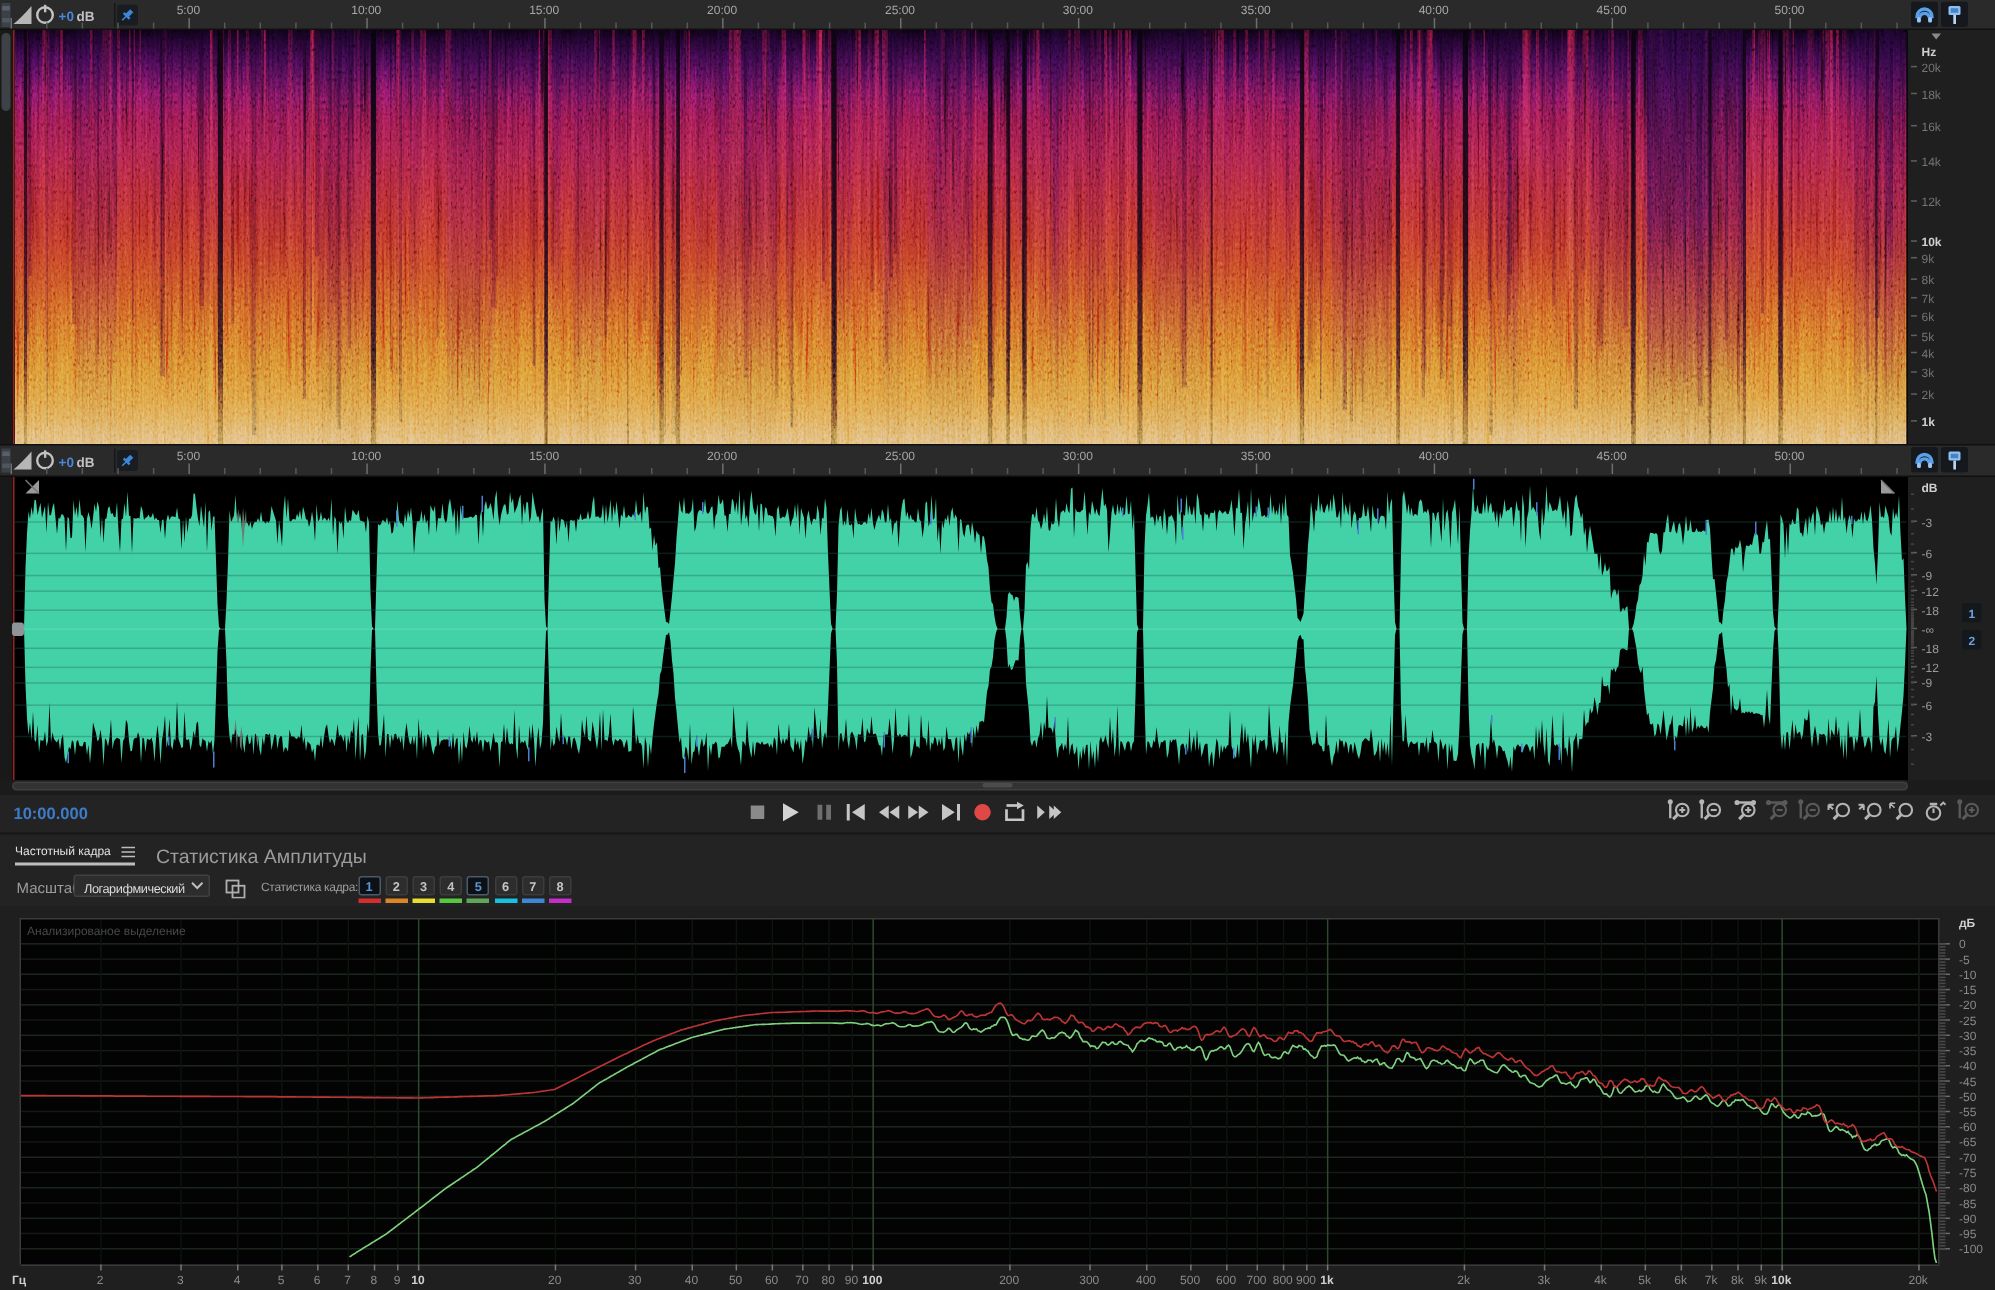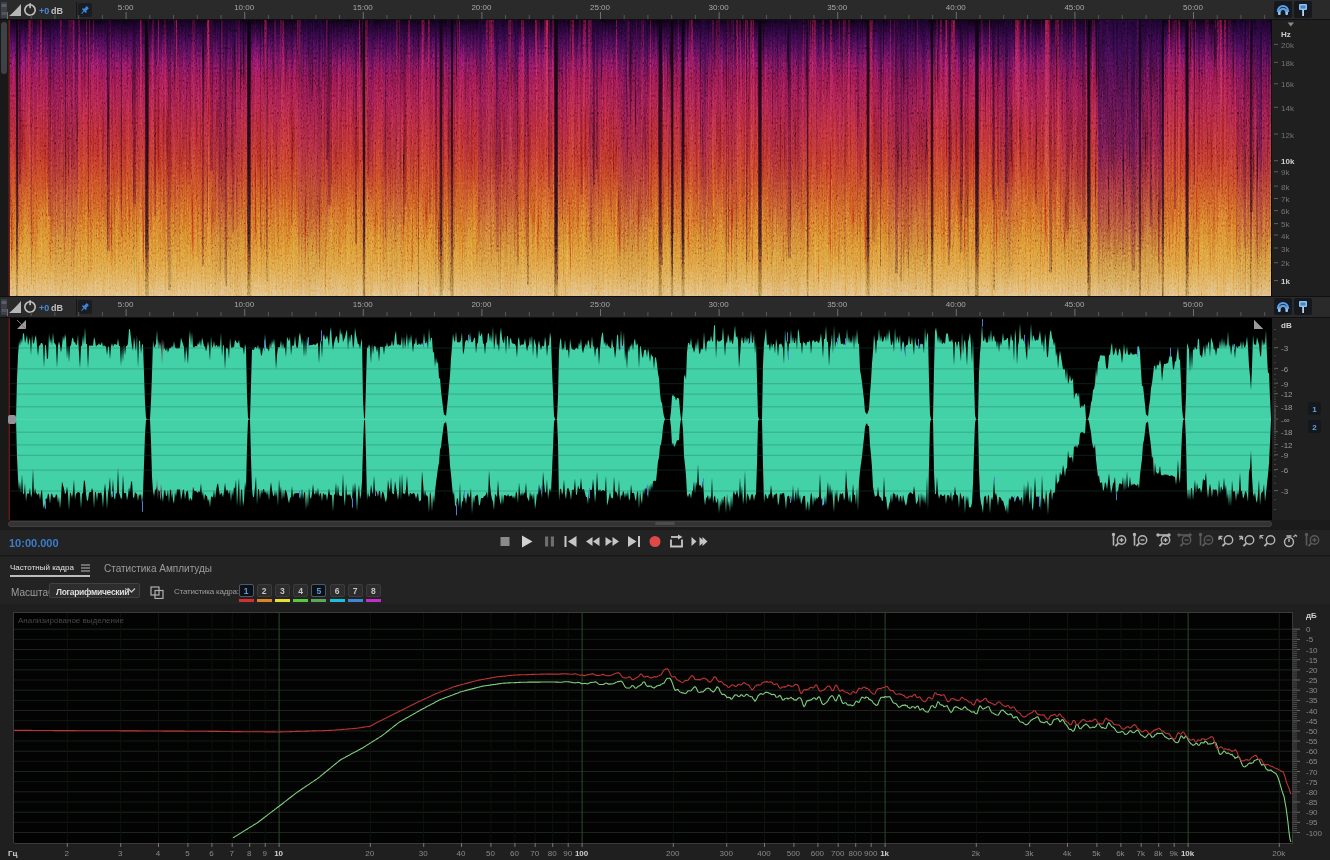--- a/index.html
+++ b/index.html
@@ -1112,24 +1112,24 @@
       <path d="M206.5 4.5 L206.5 15.5" stroke-width="1.6"></path>
       <circle cx="206.5" cy="4.5" r="1" fill="#5a5a5a"></circle>
     </g>
   </svg>
 <div class="abs" style="left:0;top:557px;width:1330px;height:22px;background:#232323"></div>
 <div class="abs" style="left:10px;top:563px;font-size:8px;color:#e0e0e0">Частотный кадра</div>
 <svg class="abs" style="left:80px;top:563px" width="12" height="10">
     <path d="M1 2 h9 M1 5 h9 M1 8 h9" stroke="#bdbdbd" stroke-width="1.1"></path>
   </svg>
 <div class="abs" style="left:10px;top:575px;width:80px;height:1.5px;background:#bdbdbd"></div>
-<div class="abs" style="left:104px;top:563px;font-size:10px;color:#9c9c9c">Статистика Амплитуды</div>
+<div class="abs" style="left:104px;top:563px;font-size:13px;color:#9c9c9c">Статистика Амплитуды</div>
 <div class="abs" style="left:0;top:579px;width:1330px;height:25px;background:#232323"></div>
 <div class="abs" style="left:11px;top:587px;font-size:10px;color:#9c9c9c">Масштаб:</div>
-<div class="abs" style="left:49px;top:583px;width:91px;height:15px;background:#2d2d2d;border:1px solid #404040;border-radius:2px;font-size:8.5px;color:#dcdcdc;font-weight:bold;padding:2.5px 0 0 6px;letter-spacing:-0.3px">Логарифмический</div>
+<div class="abs" style="left:49px;top:583px;width:91px;height:15px;background:#2d2d2d;border:1px solid #404040;border-radius:2px;font-size:8.5px;color:#dcdcdc;font-weight:normal;padding:2.5px 0 0 6px;letter-spacing:-0.3px">Логарифмический</div>
 <svg class="abs" style="left:127px;top:587px" width="10" height="8">
     <path d="M1 1.5 L4.5 5 L8 1.5" stroke="#c0c0c0" stroke-width="1.3" fill="none"></path>
   </svg>
 <svg class="abs" style="left:150px;top:583px" width="16" height="16">
     <rect x="1" y="4" width="8" height="8" fill="none" stroke="#b0b0b0" stroke-width="1.2"></rect>
     <rect x="5" y="7.5" width="8" height="8" fill="none" stroke="#b0b0b0" stroke-width="1.2"></rect>
   </svg>
 <div class="abs" style="left:174px;top:587px;font-size:8px;color:#9c9c9c;letter-spacing:-0.2px">Статистика кадра:</div>
 <div class="abs" style="left:238.5px;top:584px;width:15px;height:13px;background:#0d1014;border:1px solid #4a5a6a;border-radius:2px;color:#5b9bd5;font-size:8.5px;font-weight:bold;text-align:center;line-height:12px">1</div>
 <div class="abs" style="left:238.5px;top:598.5px;width:15px;height:3.5px;background:#d32f2f"></div>

